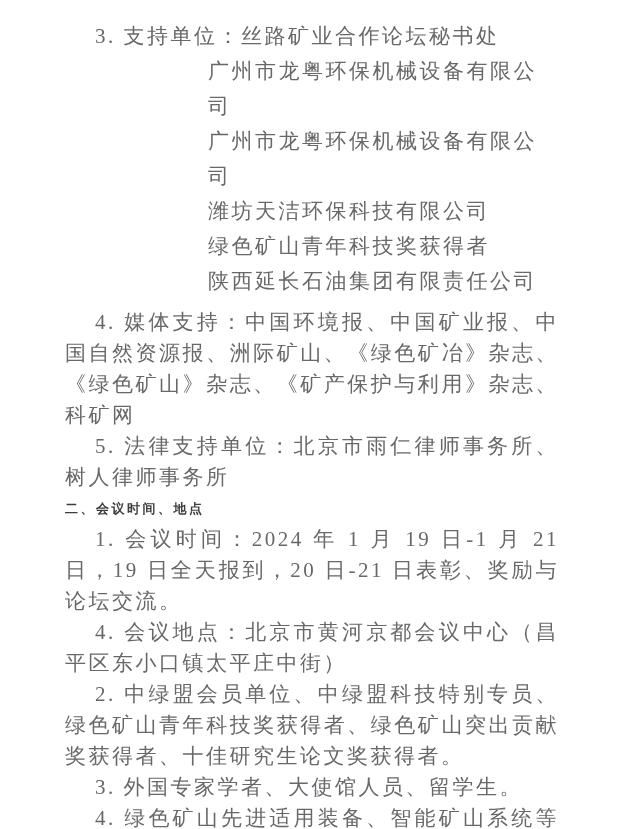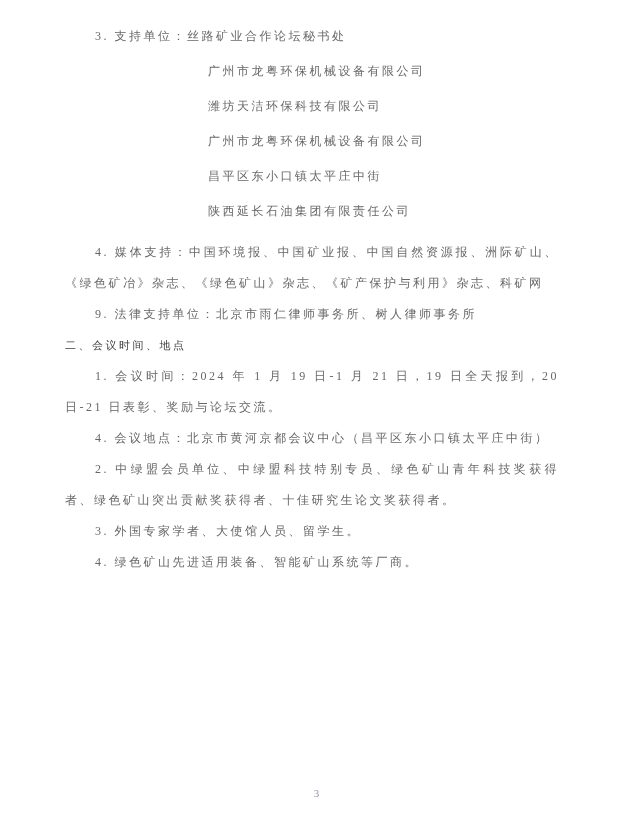--- a/index.html
+++ b/index.html
@@ -16,21 +16,21 @@
     font-family: "Liberation Serif", "DejaVu Serif", serif;
   }
   .content {
     position: absolute;
     left: 65px;
     top: 19px;
     width: 494px;
   }
   .para {
     margin: 0;
-    font-size: 12px;
+    font-size: 21px;
     line-height: 31px;
     letter-spacing: 2.5px;
     color: #686868;
     text-align: justify;
   }
   .indent {
     text-indent: 30px;
   }
   .supporters-lead {
     line-height: 35px;
@@ -39,22 +39,22 @@
     margin-left: 143px;
     line-height: 35px;
     text-align: left;
   }
   .media-para {
     margin-top: 8px;
   }
   .section-heading {
     margin: 0;
     font-family: "Liberation Sans", "DejaVu Sans", sans-serif;
-    font-size: 11px;
-    font-weight: normal;
+    font-size: 13px;
+    font-weight: bold;
     line-height: 31px;
     letter-spacing: 2.5px;
     color: #3d3d3d;
     text-align: left;
   }
   .page-number {
     position: absolute;
     left: 0;
     right: 0;
     top: 786px;
@@ -67,28 +67,28 @@
 </style>
 </head>
 <body>
 
 <div class="page">
   <div class="content">
 
     <p class="para indent supporters-lead">3. 支持单位：丝路矿业合作论坛秘书处</p>
 
     <div class="para supporters-item">广州市龙粤环保机械设备有限公司</div>
+    <div class="para supporters-item">广州市龙粤环保机械设备有限公司</div>
     <div class="para supporters-item">潍坊天洁环保科技有限公司</div>
-    <div class="para supporters-item">广州市龙粤环保机械设备有限公司</div>
-    <div class="para supporters-item">昌平区东小口镇太平庄中街</div>
+    <div class="para supporters-item">绿色矿山青年科技奖获得者</div>
     <div class="para supporters-item">陕西延长石油集团有限责任公司</div>
 
     <p class="para indent media-para">4. 媒体支持：中国环境报、中国矿业报、中国自然资源报、洲际矿山、《绿色矿冶》杂志、《绿色矿山》杂志、《矿产保护与利用》杂志、科矿网</p>
 
-    <p class="para indent">9. 法律支持单位：北京市雨仁律师事务所、树人律师事务所</p>
+    <p class="para indent">5. 法律支持单位：北京市雨仁律师事务所、树人律师事务所</p>
 
     <h2 class="section-heading">二、会议时间、地点</h2>
 
     <p class="para indent">1. 会议时间：2024 年 1 月 19 日-1 月 21 日，19 日全天报到，20 日-21 日表彰、奖励与论坛交流。</p>
 
     <p class="para indent">4. 会议地点：北京市黄河京都会议中心（昌平区东小口镇太平庄中街）</p>
 
 
     <p class="para indent">2. 中绿盟会员单位、中绿盟科技特别专员、绿色矿山青年科技奖获得者、绿色矿山突出贡献奖获得者、十佳研究生论文奖获得者。</p>
     <p class="para indent">3. 外国专家学者、大使馆人员、留学生。</p>

